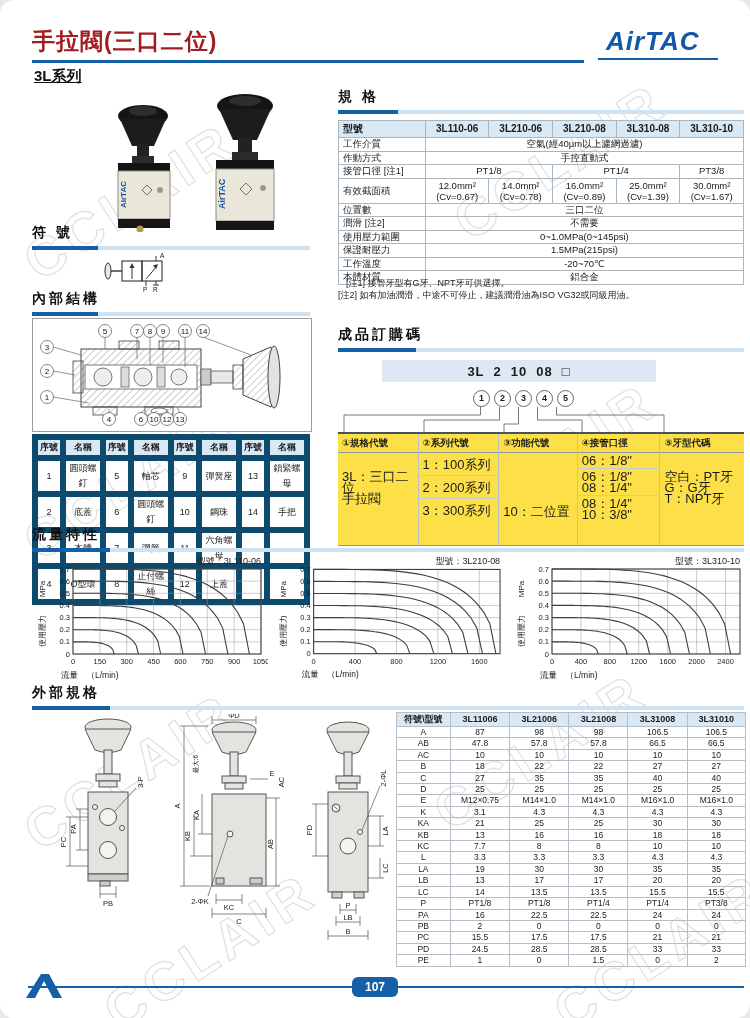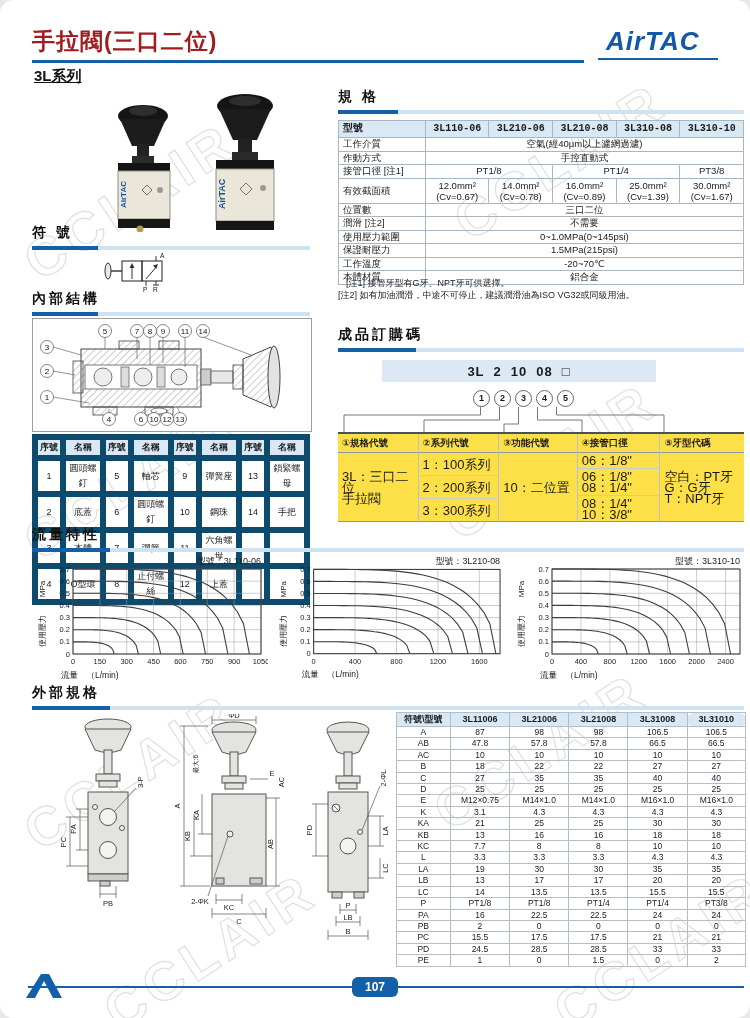--- a/index.html
+++ b/index.html
@@ -13,21 +13,21 @@
   .bar-d{height:4px;background:#1460a8;}
   .bar-l{height:4px;background:#cfe2f2;}
   
   .main-title{font-size:23px;font-weight:bold;letter-spacing:1px;color:#a01d20;}
   .series{font-size:15px;font-weight:bold;color:#111;}
   .brand{font-size:26px;font-weight:800;font-style:italic;letter-spacing:1px;color:#1258a8;}
   
   table{border-collapse:collapse;}
   .spec{width:406px;font-size:9.5px;}
   .spec th,.spec td{border:1px solid #a9b6c0;text-align:center;padding:0 2px;line-height:12.5px;height:12.5px;}
-  .spec thead th{background:#d9e8f5;font-weight:bold;height:16px;font-size:10px;font-family:Liberation Mono, monospace;}
+  .spec thead th{background:#d9e8f5;font-weight:bold;height:16px;font-size:10px;}
   .spec td.lbl{text-align:left;padding-left:4px;white-space:nowrap;}
   .spec td.area{height:24px;line-height:11px;}
   .note{font-size:9px;line-height:11.5px;color:#222;}
   
   .parts{width:278px;font-size:9px;}
   .parts th,.parts td{border:6px solid #0c4a6e;text-align:center;height:15px;line-height:15px;padding:0 1px;}
   .parts thead th{background:#d9e8f5;font-weight:bold;}
   
   .codebar{background:#dce9f5;display:flex;align-items:center;justify-content:center;gap:9px;font-size:13px;font-weight:bold;letter-spacing:1px;}
   .circ{width:15px;height:15px;border:1px solid #666;border-radius:50%;background:#fff;font-size:9px;font-weight:bold;text-align:center;line-height:15px;}
@@ -403,21 +403,21 @@
         </div>
     </div>
     <div class="ord-col seg" style="width:80px;">
       <div class="ord-h">②系列代號</div>
       <div class="ord-body seg">
         <div class="ord-cell">1：100系列</div>
         <div class="ord-cell">2：200系列</div>
         <div class="ord-cell">3：300系列</div>
       </div>
     </div>
-    <div class="ord-col" style="width:78px;">
+    <div class="ord-col" style="width:78px;gap:24px;">
       <div class="ord-h">③功能代號</div>
       <div class="ord-body">
           <div class="ord-cell">10：二位置</div>
         </div>
     </div>
     <div class="ord-col" style="width:82px;">
       <div class="ord-h">④接管口徑</div>
       <div class="ord-body seg">
         <div class="ord-cell">06：1/8"</div>
         <div class="ord-cell">06：1/8"
@@ -706,21 +706,21 @@
   </svg>
 
   <table class="dim abs z" style="left:396px;top:712px;">
     <thead>
       <tr>
         <th style="width:56px;">符號\型號</th>
         <th style="width:59px;">3L11006</th>
         <th style="width:59px;">3L21006</th>
         <th style="width:59px;">3L21008</th>
         <th style="width:59px;">3L31008</th>
-        <th style="width:58px;border-radius:7px;">3L31010</th>
+        <th style="width:58px;">3L31010</th>
       </tr>
     </thead>
     <tbody>
         <tr>
           <td>A</td>
           <td>87</td>
           <td>98</td>
           <td>98</td>
           <td>106.5</td>
           <td>106.5</td>

